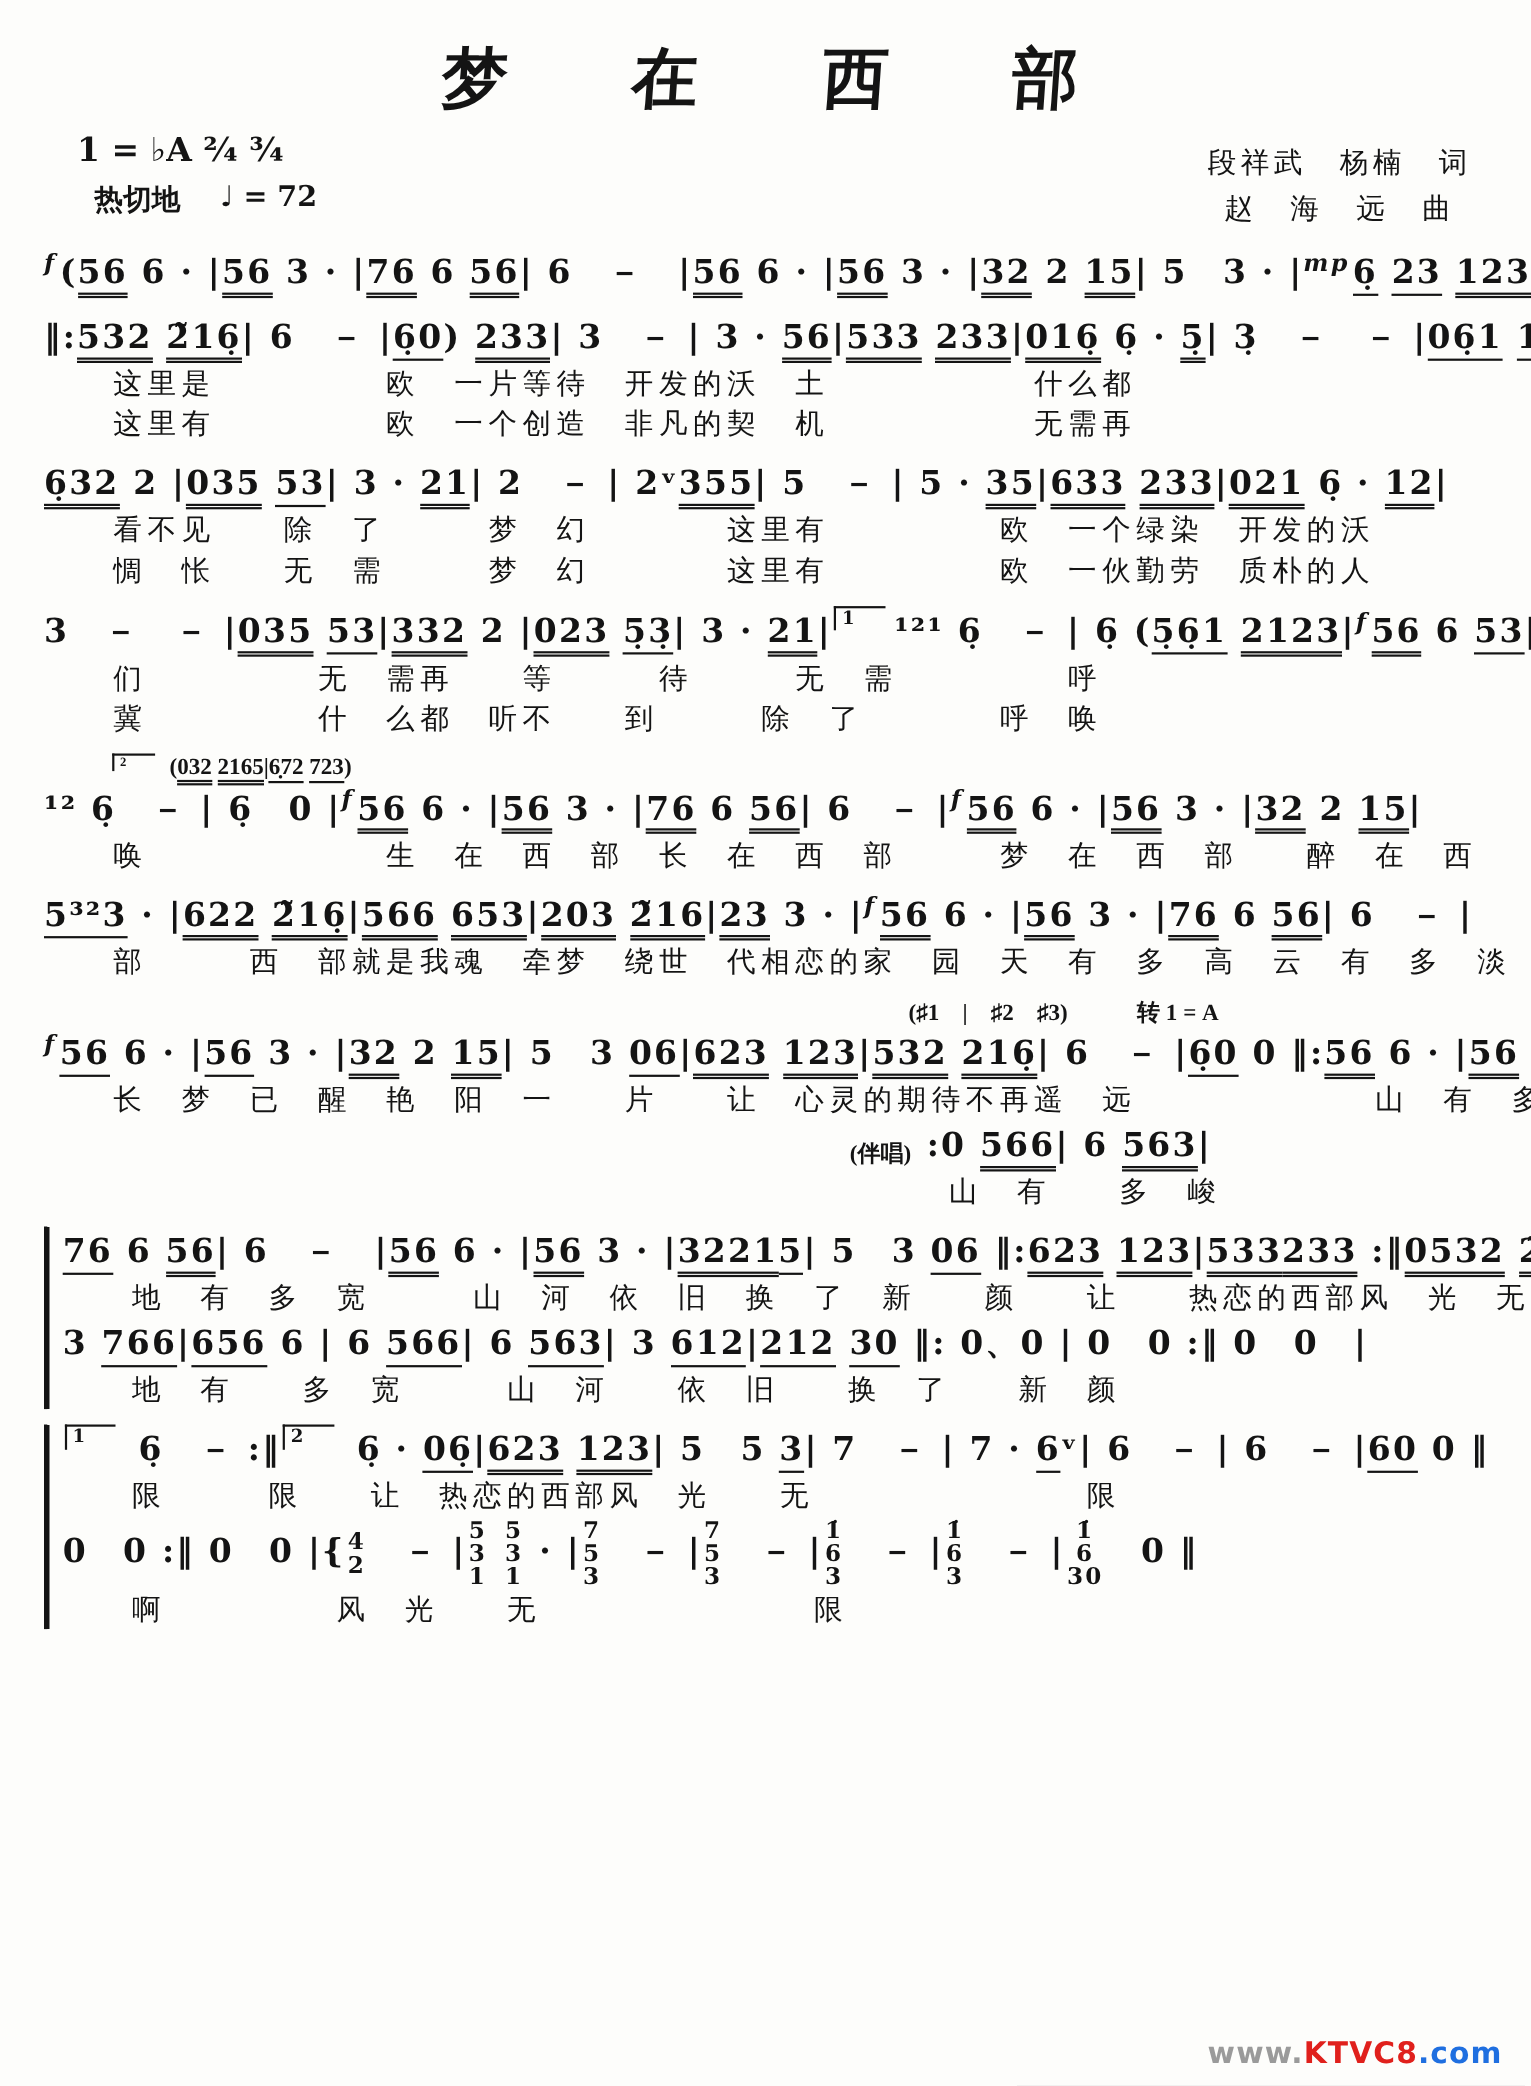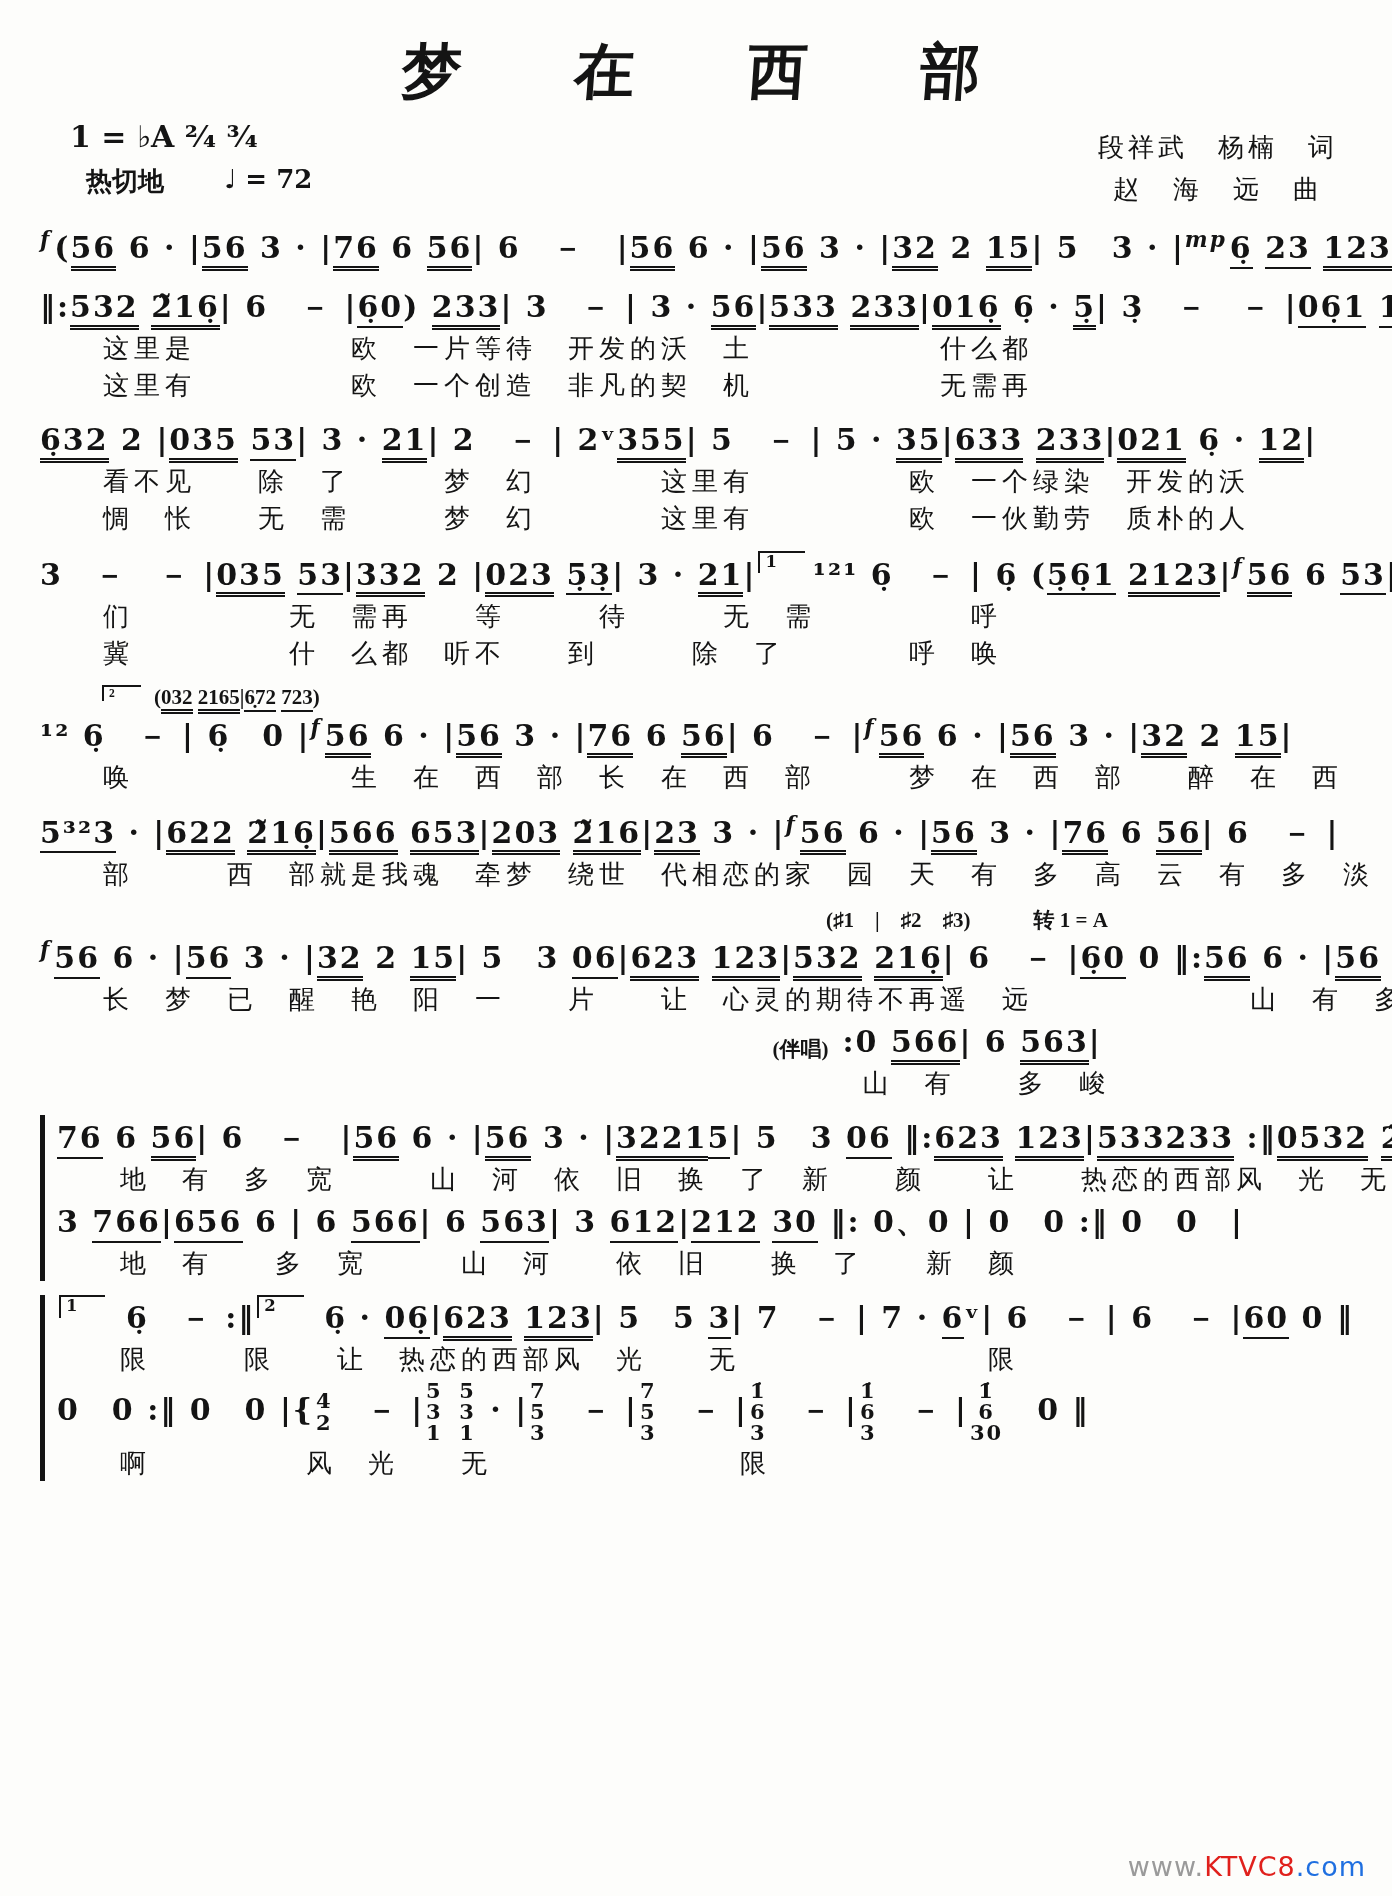--- a/index.html
+++ b/index.html
@@ -10,21 +10,21 @@
   }
   .sheet{padding:14px 44px 10px 40px;}
   .title{
     text-align:center;font-size:60px;font-weight:bold;letter-spacing:46px;
     font-family:"DejaVu Serif", serif;transform:skewX(-4deg);
     margin:18px 0 4px 40px;white-space:nowrap;
   }
   .hdr{display:flex;justify-content:space-between;align-items:flex-start;margin:6px 10px 2px 30px;}
   .keyblock{font-family:"DejaVu Serif", serif;font-weight:bold;}
   .keyline{font-size:30px;}
-  .exline{font-size:26px;margin:10px 0 0 16px;display:flex;gap:60px;}
+  .exline{font-size:26px;margin:10px 0 0 16px;display:flex;gap:36px;}
   .credits{text-align:center;font-size:26px;line-height:1.6;margin-top:8px;letter-spacing:4px;}
   .system{margin:14px 0 4px 0;}
   .music{
     font-family:"DejaVu Serif", serif;font-size:30px;font-weight:700;
     letter-spacing:2px;line-height:1.5;white-space:nowrap;
   }
   .b1{display:inline-block;border-bottom:2px solid #141414;padding-bottom:1px;line-height:1.15;}
   .b2{display:inline-block;position:relative;border-bottom:2px solid #141414;line-height:1.15;}
   .b2::after{content:"";position:absolute;left:0;right:0;bottom:-5px;height:2px;background:#141414;}
   .dyn{font-style:italic;font-size:0.72em;vertical-align:super;margin-right:3px;font-weight:700;}
@@ -36,21 +36,21 @@
   .lyr{
     font-size:26px;letter-spacing:5px;margin:2px 0 2px 63px;line-height:1.35;white-space:nowrap;
   }
   .anno{font-size:21px;font-weight:bold;margin-left:60px;white-space:nowrap;}
   .anno.right{text-align:right;margin-right:240px;}
   .v2wrap{margin-left:56%;}
   .v2label{font-size:21px;font-weight:bold;margin-right:14px;vertical-align:middle;}
   .grouped{border-left:3px solid #141414;box-shadow:inset 5px 0 0 -3px #141414;padding-left:14px;}
   .watermark{
     position:absolute;right:26px;bottom:14px;
-    font-family:"DejaVu Sans", sans-serif;font-weight:normal;font-size:27px;letter-spacing:1px;
+    font-family:"DejaVu Sans", sans-serif;font-weight:bold;font-size:27px;letter-spacing:1px;
   }
 </style>
 </head>
 <body>
 
 <div class="page">
   <div class="sheet">
 
     <div class="title">梦 在 西 部</div>
 

